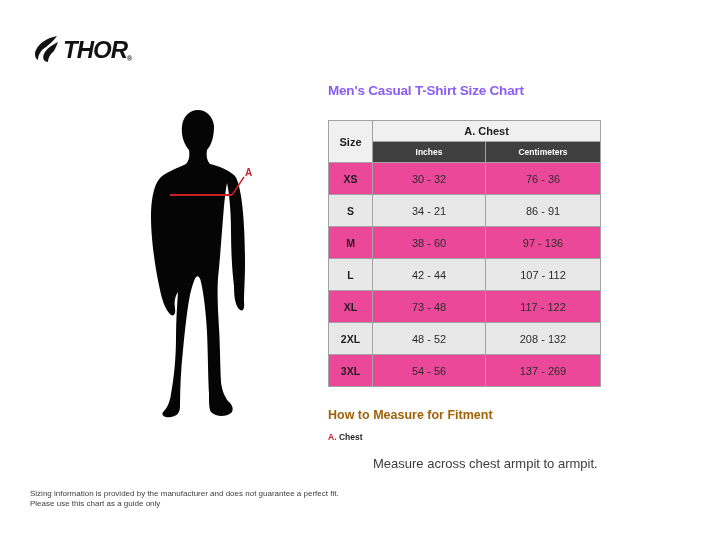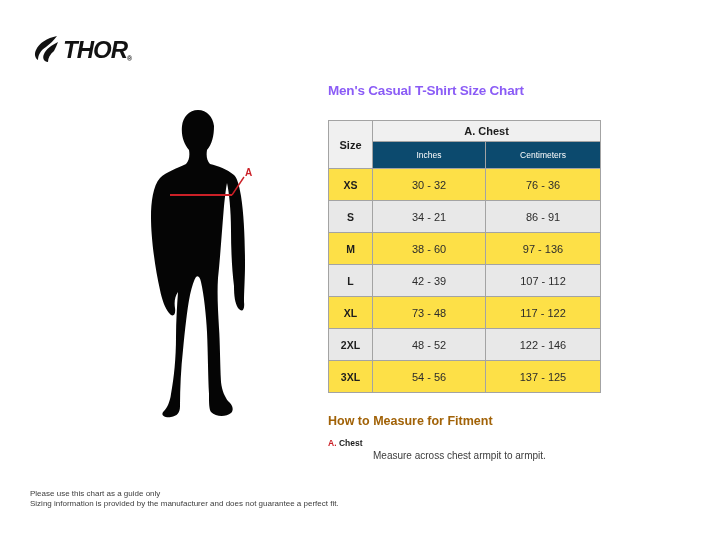--- a/index.html
+++ b/index.html
@@ -32,33 +32,33 @@
   table.size-table th, table.size-table td {
     border:1px solid #a3a3a3; text-align:center; vertical-align:middle;
   }
   col.c-size { width:44px; }
   col.c-in   { width:113px; }
   col.c-cm   { width:115px; }
   .th-size, .th-group {
     background:#f0f0f0; font-size:11px; font-weight:700; color:#1d1d1d; height:21px;
   }
   .th-sub {
-    background:#0c4a6e; color:#ffffff; font-size:8.5px; font-weight:400; height:27px;
+    background:#404040; color:#ffffff; font-size:8.5px; font-weight:700; height:21px;
   }
-  .row-cell { height:32px; font-size:11px; color:#2c2c2c; background:#fde047; }
+  .row-cell { height:32px; font-size:11px; color:#2c2c2c; background:#ec4899; }
   .row-size { font-weight:700; font-size:10.5px; color:#1d1d1d; }
   tr.alt .row-cell { background:#e8e8e8; }
 
   
   .measure-guide { margin-top:21px; }
   .measure-title { font-size:12.5px; font-weight:700; color:#a16207; }
   .measure-item { margin-top:10px; }
   .measure-key-line { font-size:8.5px; font-weight:700; color:#1d1d1d; }
   .measure-key { color:#cb2027; }
-  .measure-desc { font-size:10px; color:#3c3c3c; margin-top:2px;padding-left:45px; }
+  .measure-desc { font-size:13px; color:#3c3c3c; margin-top:14px;padding-left:45px; }
 
   
   .footer {
     position:absolute; left:30px; top:489px; font-size:8px; line-height:10px; color:#3d3d3d;
   }
 </style>
 </head>
 <body>
 
 <div class="page">
@@ -150,48 +150,48 @@
         <td class="row-cell">34 - 21</td>
         <td class="row-cell">86 - 91</td>
       </tr>
           <tr>
         <td class="row-cell row-size">M</td>
         <td class="row-cell">38 - 60</td>
         <td class="row-cell">97 - 136</td>
       </tr>
           <tr class="alt">
         <td class="row-cell row-size">L</td>
-        <td class="row-cell">42 - 39</td>
+        <td class="row-cell">42 - 44</td>
         <td class="row-cell">107 - 112</td>
       </tr>
           <tr>
         <td class="row-cell row-size">XL</td>
         <td class="row-cell">73 - 48</td>
         <td class="row-cell">117 - 122</td>
       </tr>
           <tr class="alt">
         <td class="row-cell row-size">2XL</td>
         <td class="row-cell">48 - 52</td>
-        <td class="row-cell">122 - 146</td>
+        <td class="row-cell">208 - 132</td>
       </tr>
           <tr>
         <td class="row-cell row-size">3XL</td>
         <td class="row-cell">54 - 56</td>
-        <td class="row-cell">137 - 125</td>
+        <td class="row-cell">137 - 269</td>
       </tr>
         </tbody>
     </table>
 
     <div class="measure-guide">
       <div class="measure-title">How to Measure for Fitment</div>
       <div class="measure-item">
         <div class="measure-key-line"><span class="measure-key">A.</span> <span>Chest</span></div>
         <div class="measure-desc">Measure across chest armpit to armpit.</div>
       </div>
     </div>
   </div>
 
   <div class="footer">
+    <div>Sizing information is provided by the manufacturer and does not guarantee a perfect fit.</div>
     <div>Please use this chart as a guide only</div>
-    <div>Sizing information is provided by the manufacturer and does not guarantee a perfect fit.</div>
   </div>
 
 </div>
 
 </body></html>

